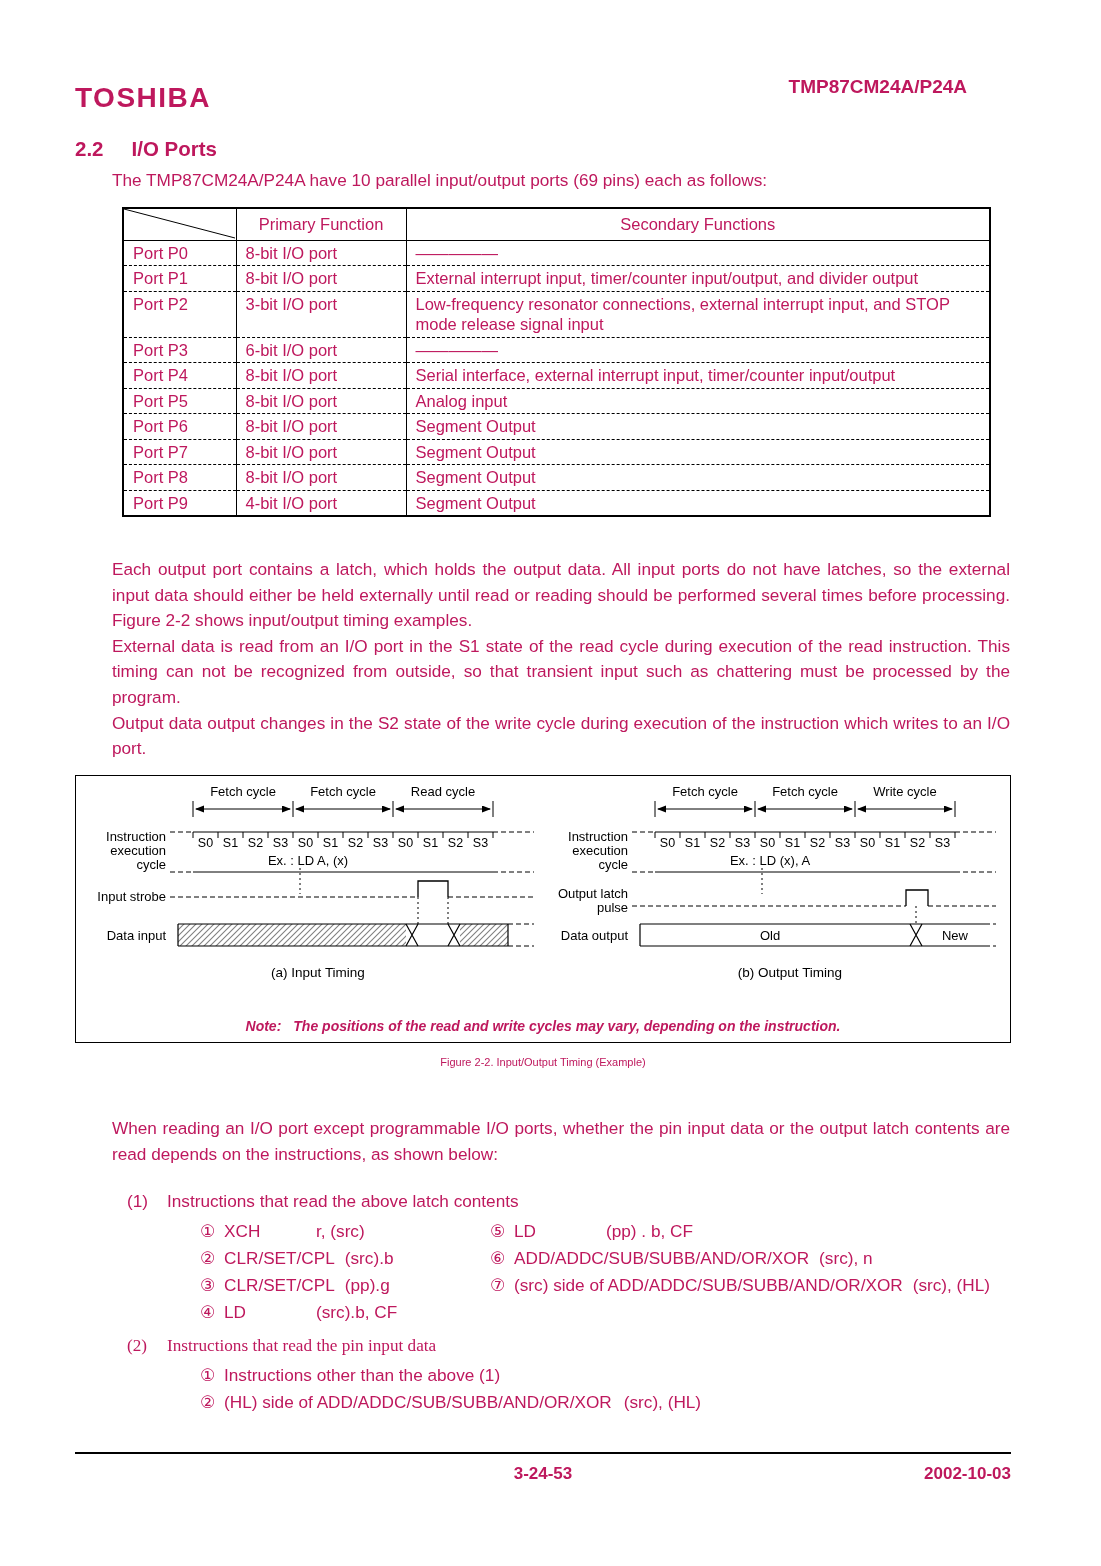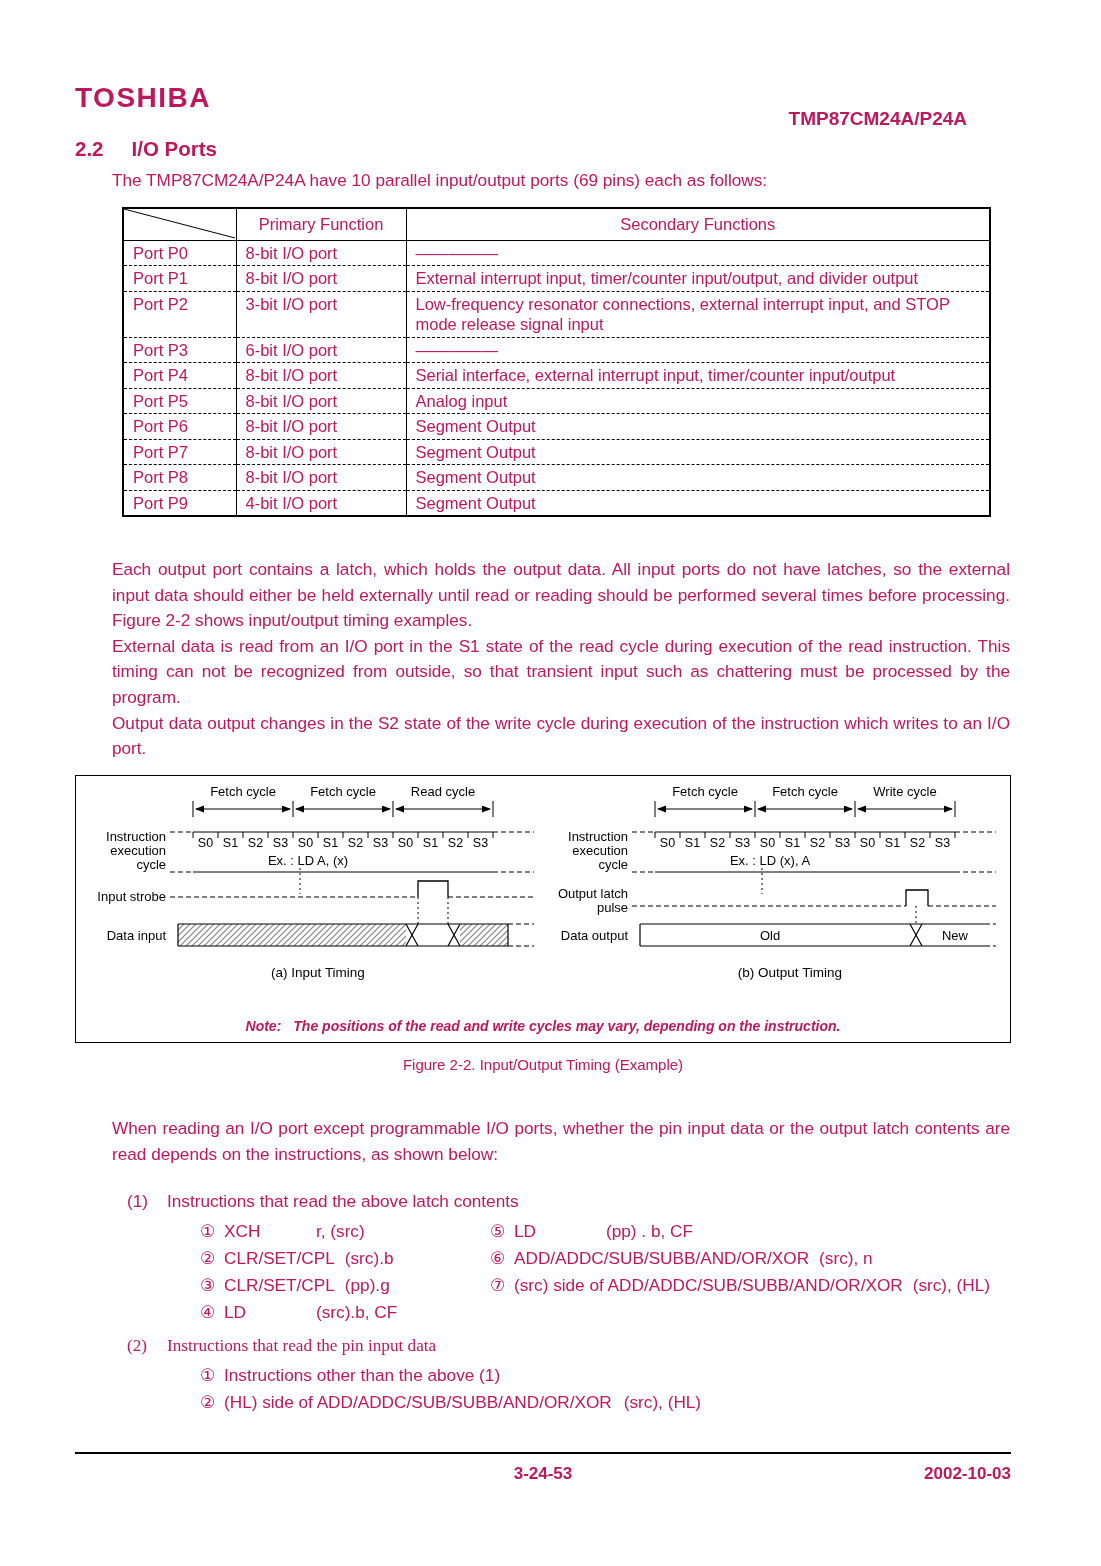--- a/index.html
+++ b/index.html
@@ -27,21 +27,21 @@
   .corner-svg { position:absolute; left:0; top:0; pointer-events:none; }
 
   .figure-box { border:1.6px solid #000; background:#fff; }
   svg { font-family:"Liberation Sans","DejaVu Sans",sans-serif; }
   svg text { fill:#000; }
   .t12 { font-size:12.5px; }
   .t13 { font-size:13px; }
   .t14 { font-size:13.5px; }
   .note { font-size:14px; font-weight:bold; font-style:italic; text-align:center; }
   .note-label { margin-right:12px;font-style:italic; }
-  .fig-caption { font-size:15px; text-align:center; }
+  .fig-caption { font-size:11px; text-align:center; }
 
   .grp-row { font-size:17.2px; line-height:27px; }
   .grp-num { display:inline-block; width:40px; }
   .items { margin-left:73px; margin-top:3px; margin-bottom:4px; }
   .cols { display:flex; }
   .colL { width:290px; flex:none; }
   .colR { flex:1; }
   .item { line-height:27px; font-size:17.2px; white-space:nowrap; }
   .cn { display:inline-block; width:24px; }
   .mn { display:inline-block; min-width:82px; margin-right:6px; }
@@ -49,21 +49,21 @@
 
   .footer-line { border-top:2.5px solid #000; }
   .footer-text { font-size:17px; font-weight:bold; }
 </style>
 </head>
 <body>
 
 <div class="page">
 
   <div class="abs brand" style="left:75px; top:82px;">TOSHIBA</div>
-  <div class="abs docid" style="right:91px; top:108px;">TMP87CM24A/P24A</div>
+  <div class="abs docid" style="right:91px; top:76px;">TMP87CM24A/P24A</div>
 
   <div class="abs sec-title" style="left:75px; top:137px;">
     <span class="sec-num">2.2</span><span>I/O Ports</span>
   </div>
 
   <div class="abs intro" style="left:112px; top:170px; width:900px;">The TMP87CM24A/P24A have 10 parallel input/output ports (69 pins) each as follows:</div>
 
   <div class="abs tbl-wrap" style="left:122px; top:207px;">
     <table class="ports">
       <thead>

